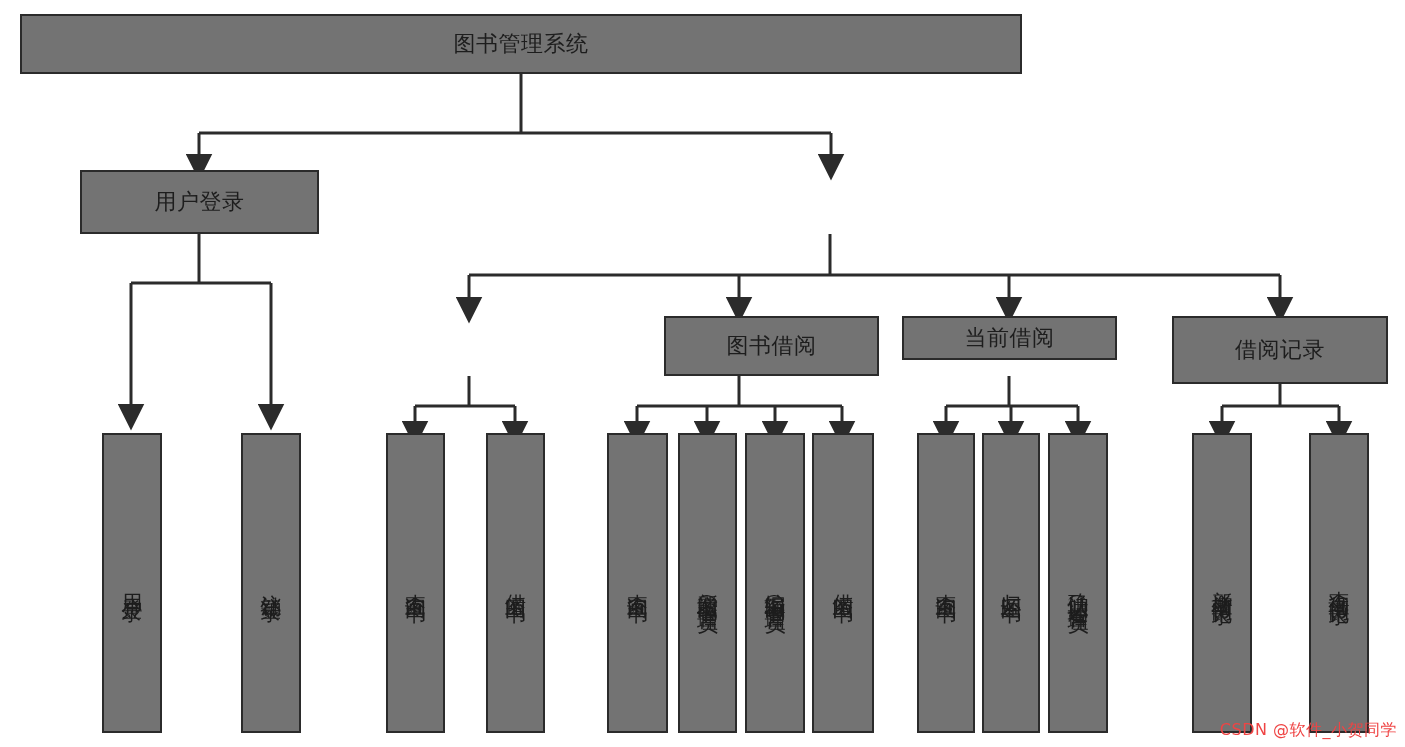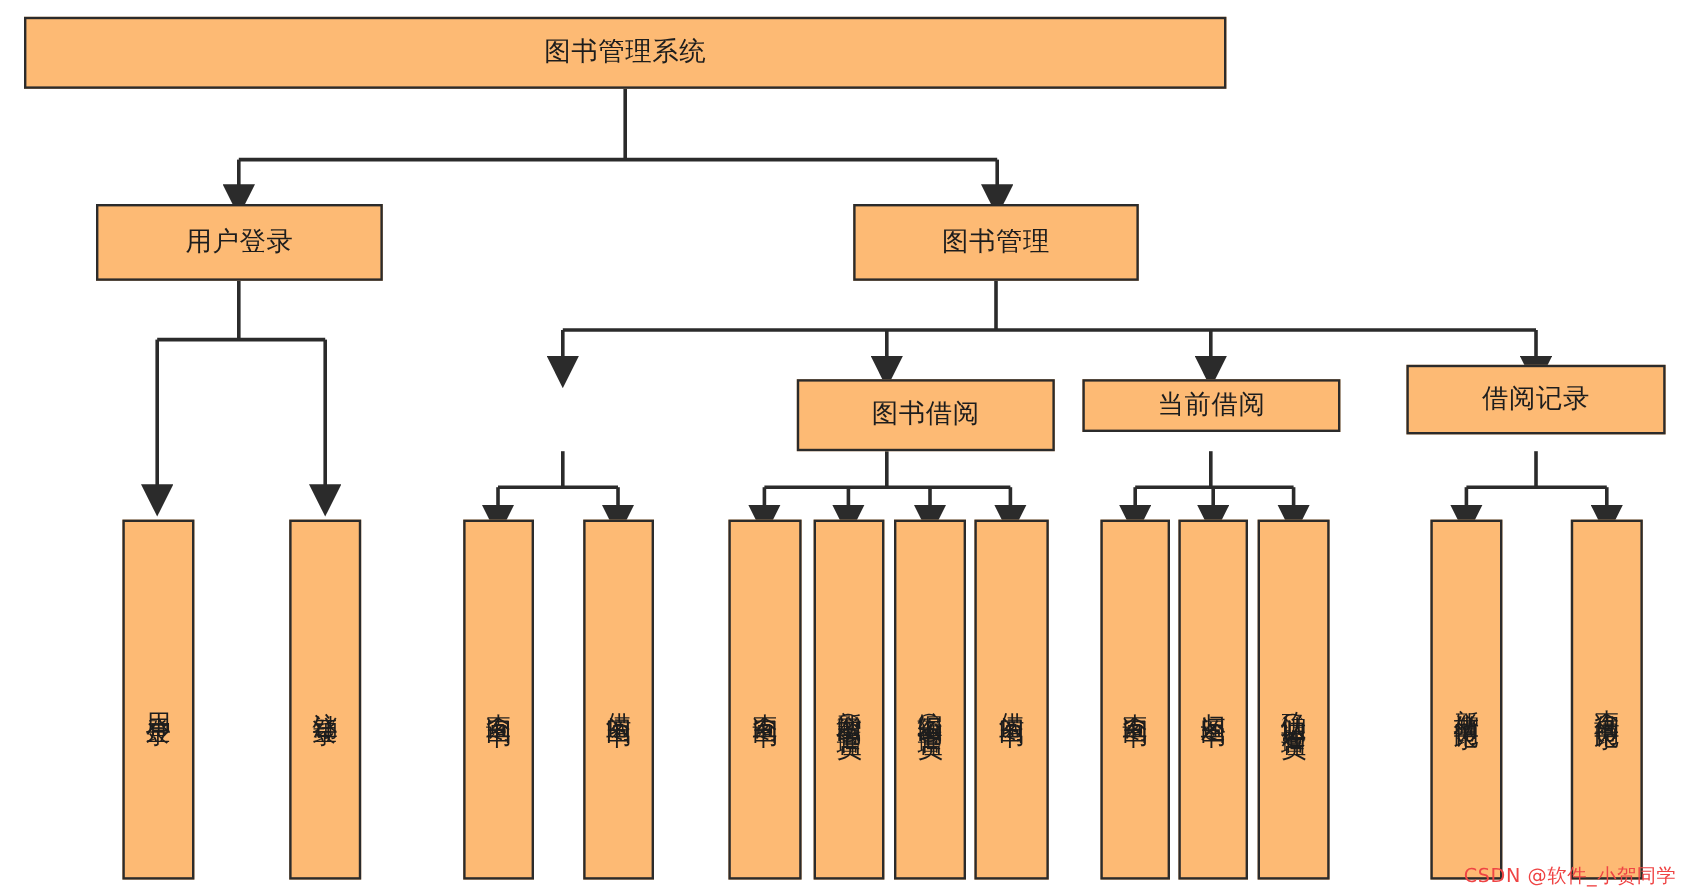--- a/index.html
+++ b/index.html
@@ -21,21 +21,21 @@
     position: absolute;
     left: 0;
     top: 0;
     width: 1405px;
     height: 747px;
   }
   .node {
     position: absolute;
     box-sizing: border-box;
     border: 2.5px solid #2b2b2b;
-    background: #fdba74;
+    background: #737373;
     color: #1a1a1a;
     display: flex;
     align-items: center;
     justify-content: center;
     z-index: 2;
   }
   .node-label {
     font-size: 22px;
     line-height: 1.18;
     letter-spacing: 0.5px;
@@ -130,34 +130,31 @@
   </svg>
 
   <div class="node" style="left:20px; top:14px; width:1002px; height:60px;">
     <span class="node-label">图书管理系统</span>
   </div>
 
   <div class="node" style="left:80px; top:170px; width:239px; height:64px;">
     <span class="node-label">用户登录</span>
   </div>
 
-  <div class="node" style="left:711px; top:170px; width:238px; height:64px;">
-    <span class="node-label">图书管理</span>
-  </div>
 
 
   <div class="node" style="left:632px; top:316px; width:215px; height:60px;margin-left:32px;">
     <span class="node-label">图书借阅</span>
   </div>
 
   <div class="node" style="left:902px; top:316px; width:215px; height:44px;">
     <span class="node-label">当前借阅</span>
   </div>
 
-  <div class="node" style="left:1172px; top:304px; width:216px; height:58px;">
+  <div class="node" style="left:1172px; top:316px; width:216px; height:68px;">
     <span class="node-label">借阅记录</span>
   </div>
 
   <div class="node vertical" style="left:102px; top:433px; width:60px; height:300px;">
     <span class="node-label">用户登录</span>
   </div>
 
   <div class="node vertical" style="left:241px; top:433px; width:60px; height:300px;">
     <span class="node-label">注销登录</span>
   </div>

